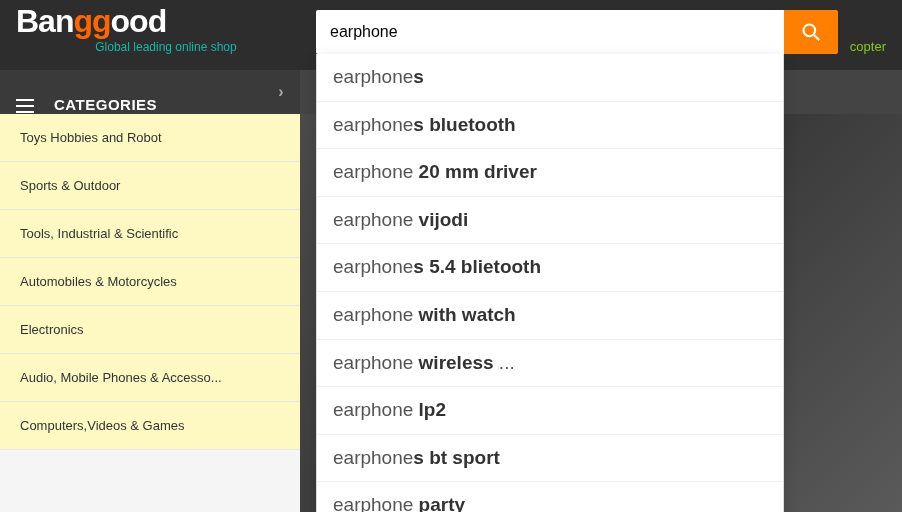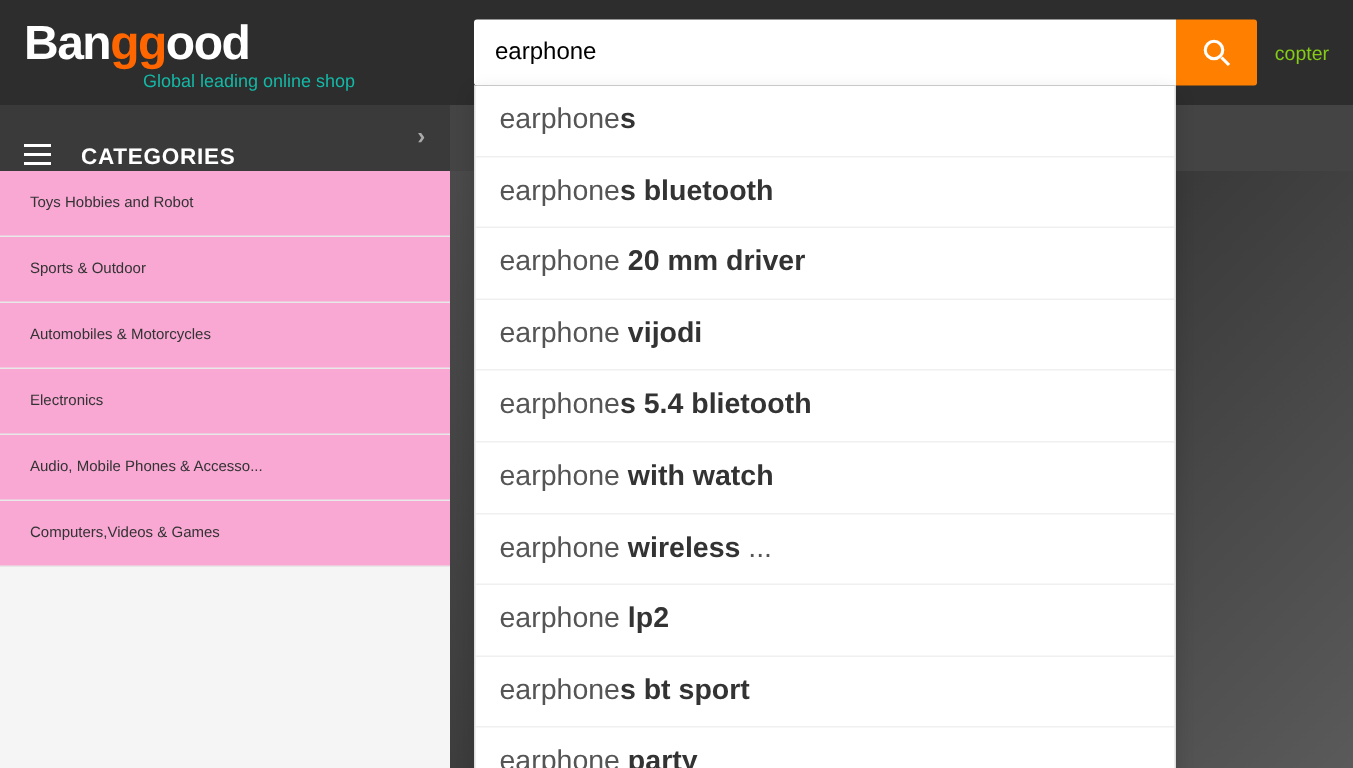--- a/index.html
+++ b/index.html
@@ -3,22 +3,22 @@
   <meta charset="utf-8">
   <style>
     * { margin: 0; padding: 0; box-sizing: border-box; }
     body { font-family: Arial, sans-serif; width: 902px; height: 512px; overflow: hidden; background: #333; }
 
     
     .header {
       background: #2d2d2d;
       height: 70px;
       display: flex;
-      align-items: center;
-      padding: 0 16px;
+      align-items: flex-end;
+      padding: 16px 16px;
       position: relative;
     }
     .logo-area {
       width: 300px;
       flex-shrink: 0;
     }
     .logo-text {
       font-size: 32px;
       font-weight: bold;
       color: white;
@@ -124,24 +124,24 @@
     .sidebar {
       width: 300px;
       background: #f5f5f5;
       height: 100%;
       overflow: hidden;
       flex-shrink: 0;
     }
     .sidebar-item {
       padding: 16px 20px;
       border-bottom: 1px solid #e8e8e8;
-      font-size: 10px;
+      font-size: 13px;
       color: #333;
       cursor: pointer;
-      background: #f9a8d4;
+      background: #fef9c3;
     }
 
     
     .content-area {
       flex: 1;
       background: #555;
       position: relative;
       overflow: hidden;
     }
     .content-dark {
@@ -222,40 +222,41 @@
       </svg>
     </button>
   </div>
   <div class="right-nav">
     <span class="copter-text">copter</span>
   </div>
 </div>
 
 <div class="navbar">
   <div class="categories-btn">
-    <div style="display:flex;align-items:flex-start;gap:10px;margin-top:24px;">
+    <div style="display:flex;align-items:flex-end;gap:10px;margin-top:24px;">
       <div class="hamburger">
         <span></span>
           <span></span>
           <span></span>
       </div>
       <span>CATEGORIES</span>
     </div>
     <span class="chevron-right">›</span>
   </div>
   <div class="nav-links">
     <span style="color:#ccc;font-size:14px;">RS</span>
   </div>
 </div>
 
 <div class="main">
 
   <div class="sidebar">
     <div class="sidebar-item">Toys Hobbies and Robot</div>
     <div class="sidebar-item">Sports &amp; Outdoor</div>
+    <div class="sidebar-item">Tools, Industrial &amp; Scientific</div>
     <div class="sidebar-item">Automobiles &amp; Motorcycles</div>
     <div class="sidebar-item">Electronics</div>
     <div class="sidebar-item">Audio, Mobile Phones &amp; Accesso...</div>
     <div class="sidebar-item">Computers,Videos &amp; Games</div>
   </div>
 
   <div class="content-area">
     <div class="content-dark">
       <div class="watermark">VIAPAYPAL</div>
     </div>

